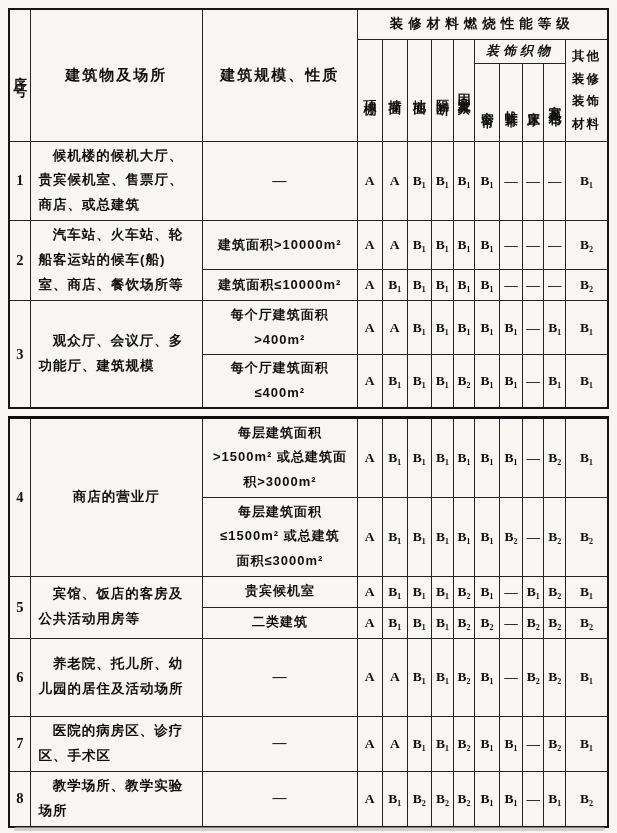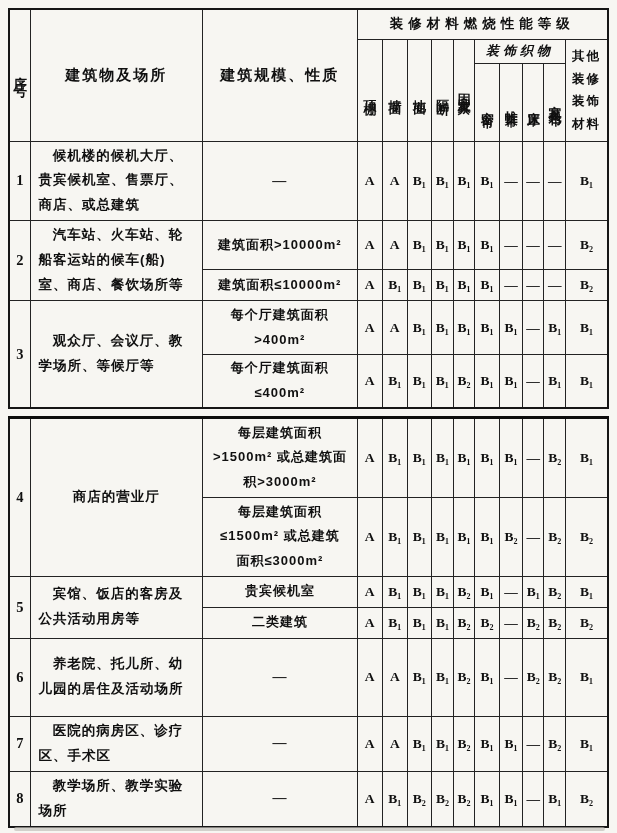--- a/index.html
+++ b/index.html
@@ -179,21 +179,21 @@
           <td class="grade">B₁</td>
           <td class="grade">B₁</td>
           <td class="grade">B₁</td>
           <td class="grade">—</td>
           <td class="grade">—</td>
           <td class="grade">—</td>
           <td class="grade">B₂</td>
         </tr>
         <tr style="height: 54px;">
           <td class="no" rowspan="2">3</td>
-          <td class="place" rowspan="2">观众厅、会议厅、教学场所、等候厅等</td>
+          <td class="place" rowspan="2">观众厅、会议厅、多功能厅、建筑规模</td>
           <td class="scale">每个厅建筑面积
 &gt;400m²</td>
           <td class="grade">A</td>
           <td class="grade">A</td>
           <td class="grade">B₁</td>
           <td class="grade">B₁</td>
           <td class="grade">B₁</td>
           <td class="grade">B₁</td>
           <td class="grade">B₁</td>
           <td class="grade">—</td>

